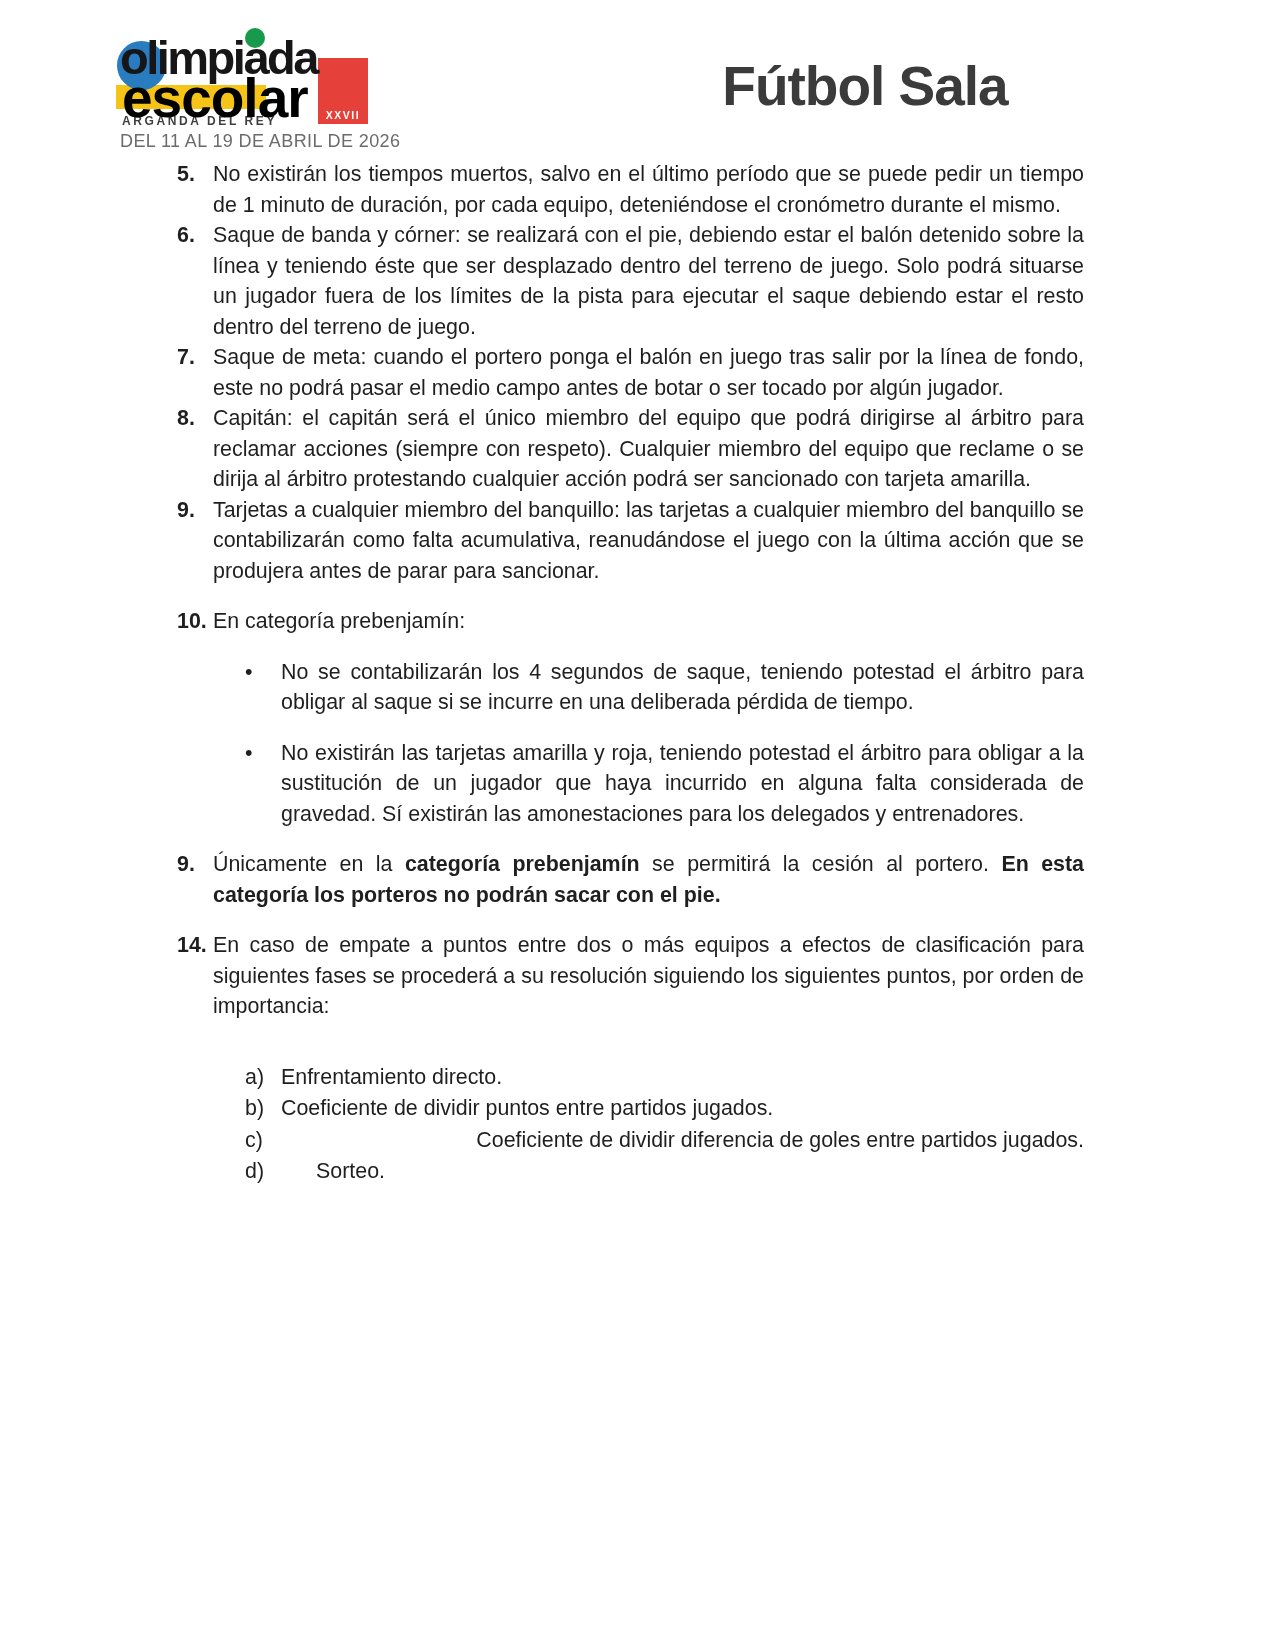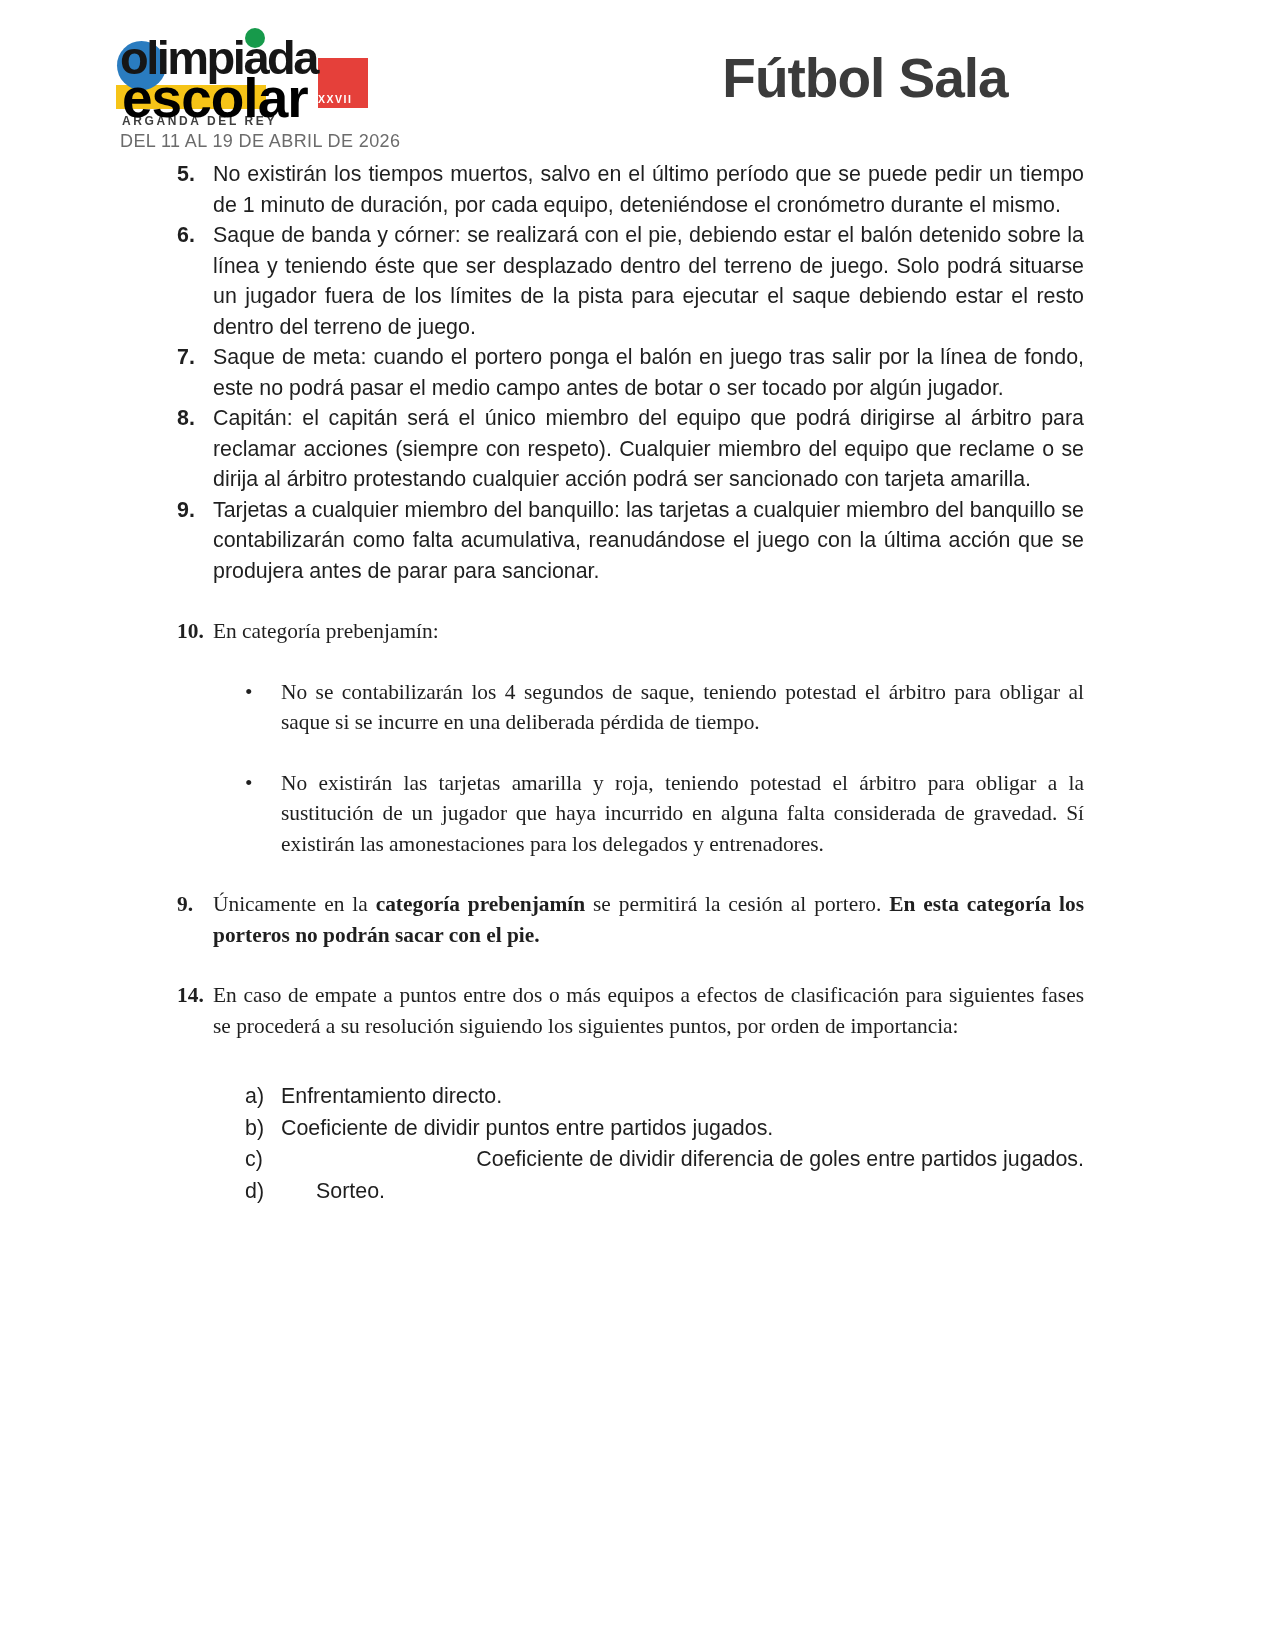--- a/index.html
+++ b/index.html
@@ -12,38 +12,38 @@
     position:relative; width:1275px; height:1650px; background:#ffffff;
     margin:0 auto; overflow:hidden;
     font-family:"Liberation Sans","DejaVu Sans",sans-serif; color:var(--ink);
   }
   
   .logo{position:absolute; left:120px; top:26px; width:270px; height:125px;}
   .logo-row1{position:absolute; left:0; top:8px; width:260px; height:56px;}
   .blue-circle{position:absolute; left:-3px; top:7px; width:49px; height:49px; border-radius:50%; background:var(--blue); z-index:1;}
   .word1{position:absolute; left:0; top:-4px; font-size:47px; font-weight:800; letter-spacing:-2.5px; color:#161616; z-index:2; white-space:nowrap;text-align:right;}
   .green-dot{position:absolute; left:125px; top:-6px; width:20px; height:20px; border-radius:50%; background:var(--green); z-index:3;}
-  .red-square{position:absolute; left:198px; top:24px; width:50px; height:50px; background:var(--red); z-index:1;
-    display:flex; align-items:flex-end; padding-bottom:3px;}
+  .red-square{position:absolute; left:198px; top:24px; width:50px; height:66px; background:var(--red); z-index:1;
+    display:flex; align-items:flex-end; justify-content:center; padding-bottom:3px;}
   .red-square .ed{color:#fff; font-size:10.5px; font-weight:700; letter-spacing:1.5px;}
   .yellow-bar{position:absolute; left:-4px; top:59px; width:150px; height:24px; background:var(--yellow); z-index:0;}
   .word2{position:absolute; left:2px; top:40px; font-size:55px; font-weight:700; letter-spacing:-1px; color:#000000; z-index:1; white-space:nowrap;}
   .city{position:absolute; left:2px; top:88px; font-size:12px; font-weight:700; letter-spacing:2.6px; color:var(--citygray); white-space:nowrap;}
   .dates{position:absolute; left:0; top:105px; font-size:18px; color:var(--gray); letter-spacing:0.4px; white-space:nowrap;}
   
-  .doc-title{position:absolute; left:695px; top:46px; width:340px; text-align:center;
+  .doc-title{position:absolute; left:695px; top:54px; width:340px; text-align:center;
     font-size:55px; font-weight:700; color:var(--title); letter-spacing:-1px; white-space:nowrap;}
   
   .rules{position:absolute; left:177px; top:159px; width:907px; font-size:21.4px; line-height:30.5px;}
   .item{display:flex;}
   .item > .num{flex:0 0 36px; width:36px; font-weight:700;}
   .item-text{flex:1; text-align:justify;}
   .sub{display:flex; margin-left:68px;}
   .sub > .marker{flex:0 0 36px; width:36px;}
-  .mt{margin-top:30px;font-family:Liberation Serif, serif;}
+  .mt{margin-top:20px;}
   .mt-lg{margin-top:40px;}
   .letter-line{line-height:31.5px;}
   b{font-weight:700;}
 </style>
 </head>
 <body>
 
 <div class="page">
 
   <div class="logo">

